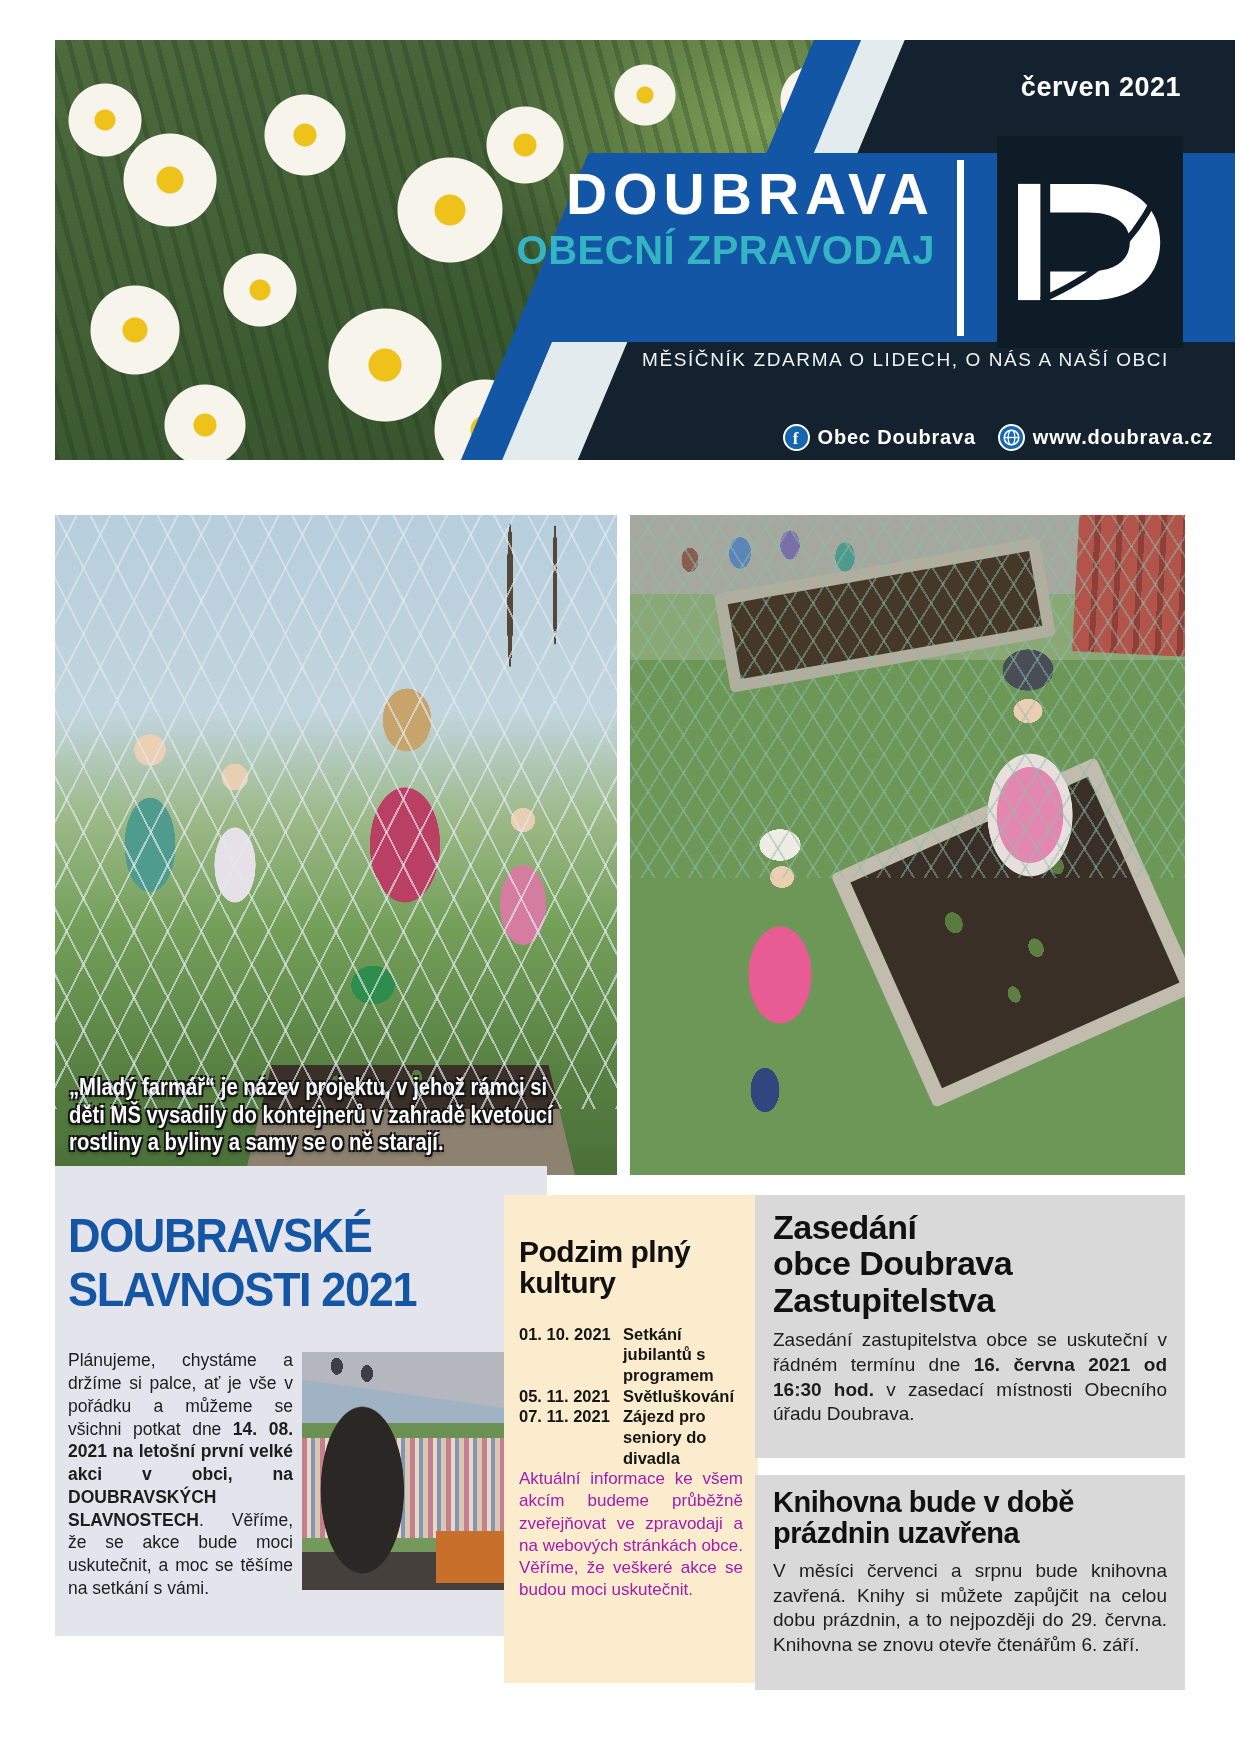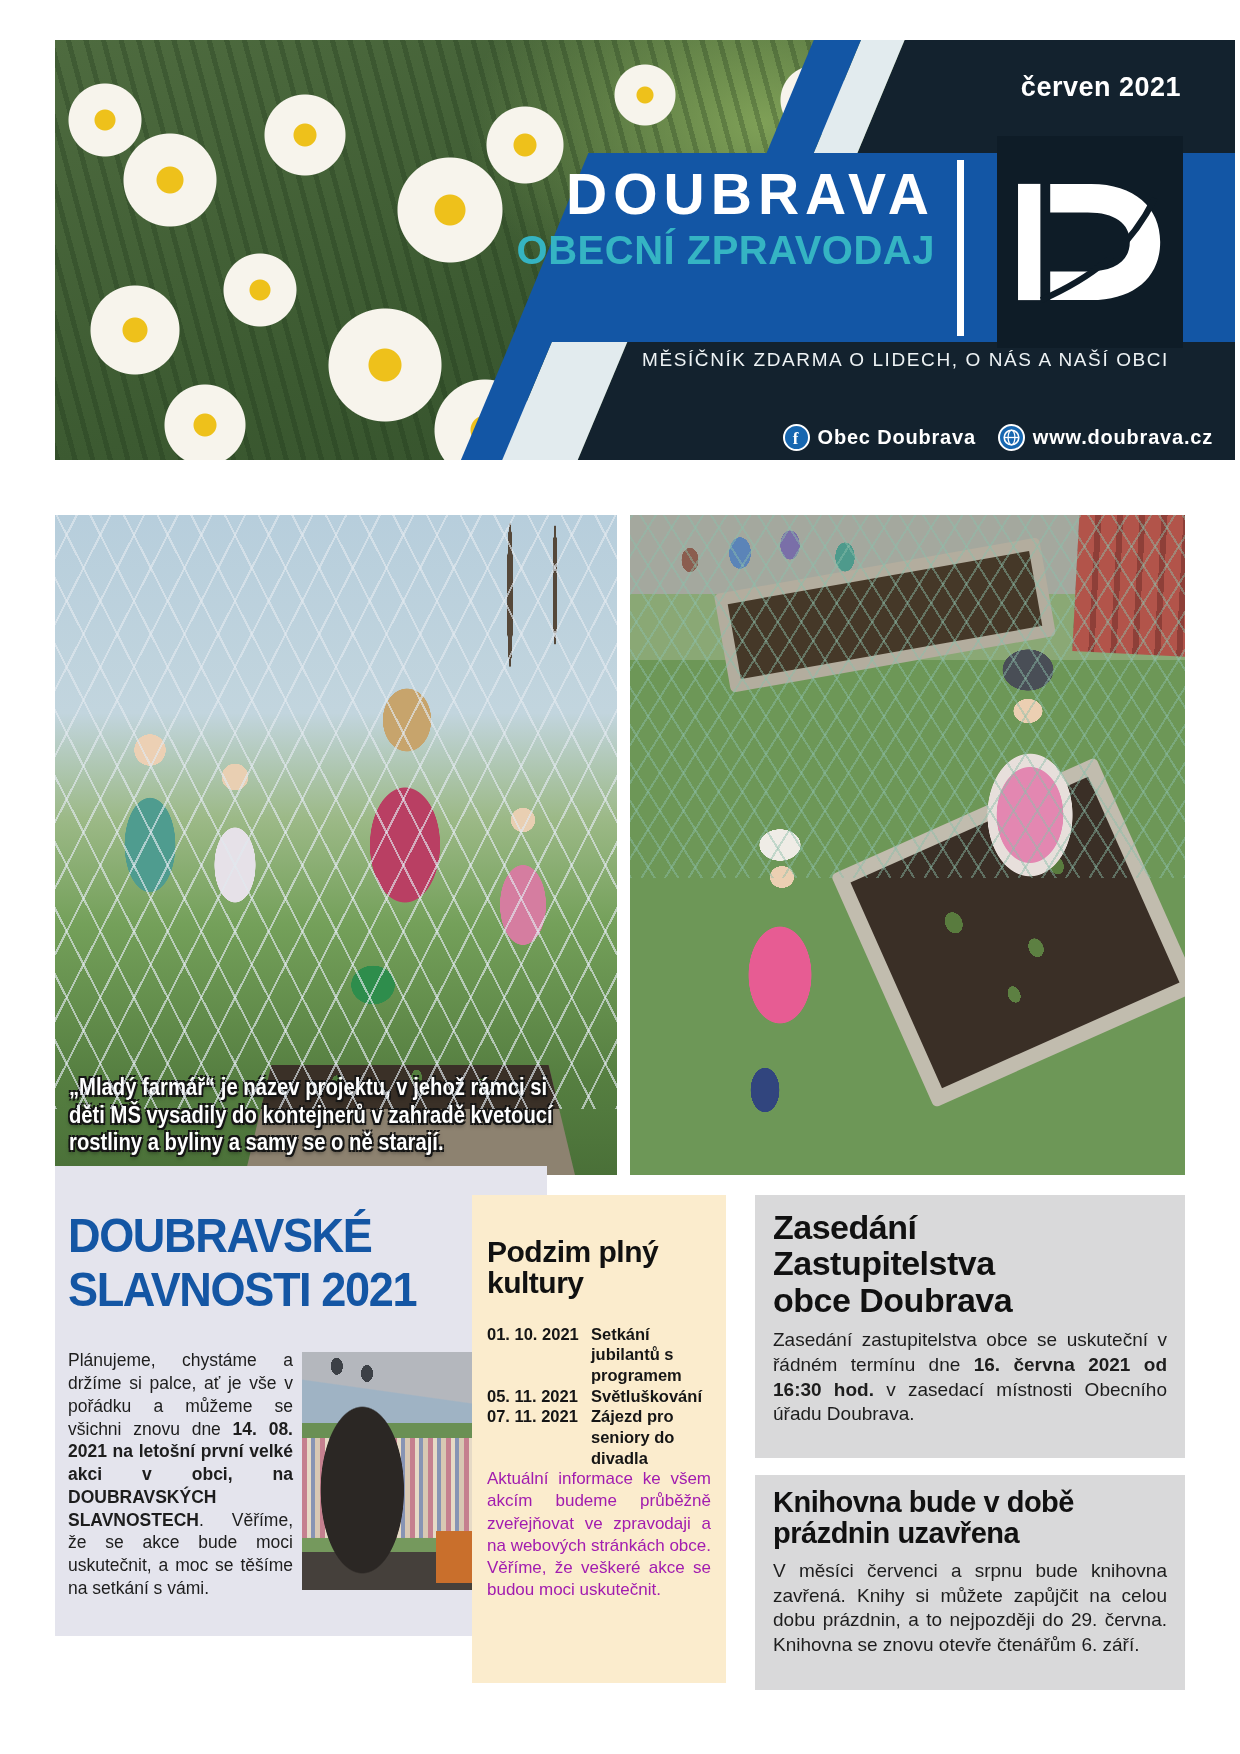--- a/index.html
+++ b/index.html
@@ -132,21 +132,21 @@
       linear-gradient(#c96f2c,#c96f2c),
       linear-gradient(#45403b,#45403b),
       repeating-linear-gradient(90deg,#c5808f 0 5px,#e6dac6 5px 9px,#8794b4 9px 13px,#d8c8b3 13px 18px),
       linear-gradient(188deg,#b4b7bd 0 22%,rgba(0,0,0,0) 22.5%),
       linear-gradient(180deg,#9fb3c4 0 30%,#6a9054 30% 60%,#75995d 60%);
     background-size:auto,auto,auto,80px 52px,100% 16%,100% 42%,100% 100%,100% 100%;
     background-position:0 0,0 0,0 0,88% 96%,0 100%,0 62%,0 0,0 0;
     background-repeat:no-repeat;}
   .b{font-weight:700;}
 
-  .box-mid{position:absolute;left:472px;top:1195px;width:254px;height:488px;background:#fbeccd;
+  .box-mid{position:absolute;left:504px;top:1195px;width:254px;height:488px;background:#fbeccd;
     padding:16px 15px;box-sizing:border-box;overflow:hidden;}
   .bm-title{font-size:30px;font-weight:800;line-height:1.05;color:#111;letter-spacing:-.5px;}
   .bm-events{margin-top:12px;}
   .ev{display:grid;grid-template-columns:99px 1fr;column-gap:5px;font-weight:700;
     font-size:16.5px;line-height:1.25;color:#151515;}
   .bm-body{font-size:17px;line-height:1.31;text-align:justify;color:#a21caf;margin-top:2px;}
 
   .box-r1{position:absolute;left:755px;top:1195px;width:430px;height:263px;background:#d9d9da;
     padding:14px 18px;box-sizing:border-box;overflow:hidden;}
   .br-title{font-size:34px;font-weight:800;line-height:1.07;color:#111;letter-spacing:-.5px;}
@@ -221,21 +221,21 @@
     </div>
   </section>
 
   <section class="box-left">
     <h1 class="bl-title">
       <span>DOUBRAVSKÉ</span>
       <span>SLAVNOSTI 2021</span>
     </h1>
     <div class="bl-body">
       <div class="bl-photo"></div>
-      <p style="margin:0;"><span>Plánujeme, chystáme a držíme si palce, ať je vše v pořádku a můžeme se všichni znovu dne </span><span class="b">14. 08. 2021 na letošní první velké akci v obci, na DOUBRAVSKÝCH SLAVNOSTECH</span><span>. Věříme, že se akce bude moci uskutečnit, a moc se těšíme na setkání s vámi.</span></p>
+      <p style="margin:0;"><span>Plánujeme, chystáme a držíme si palce, ať je vše v pořádku a můžeme se všichni potkat dne </span><span class="b">14. 08. 2021 na letošní první velké akci v obci, na DOUBRAVSKÝCH SLAVNOSTECH</span><span>. Věříme, že se akce bude moci uskutečnit, a moc se těšíme na setkání s vámi.</span></p>
 
     </div>
   </section>
 
   <section class="box-mid">
     <h2 class="bm-title">Podzim plný kultury</h2>
     <div class="bm-events">
       <div class="ev">
         <span>01. 10. 2021</span>
         <span>Setkání jubilantů s programem</span>
@@ -248,22 +248,22 @@
         <span>07. 11. 2021</span>
         <span>Zájezd pro seniory do divadla</span>
       </div>
     </div>
     <p class="bm-body" style="margin:0;">Aktuální informace ke všem akcím budeme průběžně zveřejňovat ve zpravodaji a na webových stránkách obce. Věříme, že veškeré akce se budou moci uskutečnit.</p>
   </section>
 
   <section class="box-r1">
     <h2 class="br-title" style="margin:0;">
       <span>Zasedání</span>
+      <span>obce Doubrava</span>
       <span>Zastupitelstva</span>
-      <span>obce Doubrava</span>
     </h2>
     <p class="br-body" style="margin-bottom:0;"><span>Zasedání zastupitelstva obce se uskuteční v řádném termínu dne </span><span class="b">16. června 2021 od 16:30 hod.</span><span> v zasedací místnosti Obecního úřadu Doubrava.</span></p>
   </section>
 
   <section class="box-r2">
     <h2 class="br2-title" style="margin:0;">Knihovna bude v době prázdnin uzavřena</h2>
     <p class="br-body" style="margin-bottom:0;">V měsíci červenci a srpnu bude knihovna zavřená. Knihy si můžete zapůjčit na celou dobu prázdnin, a to nejpozději do 29. června. Knihovna se znovu otevře čtenářům 6. září.</p>
   </section>
 
 </div>

